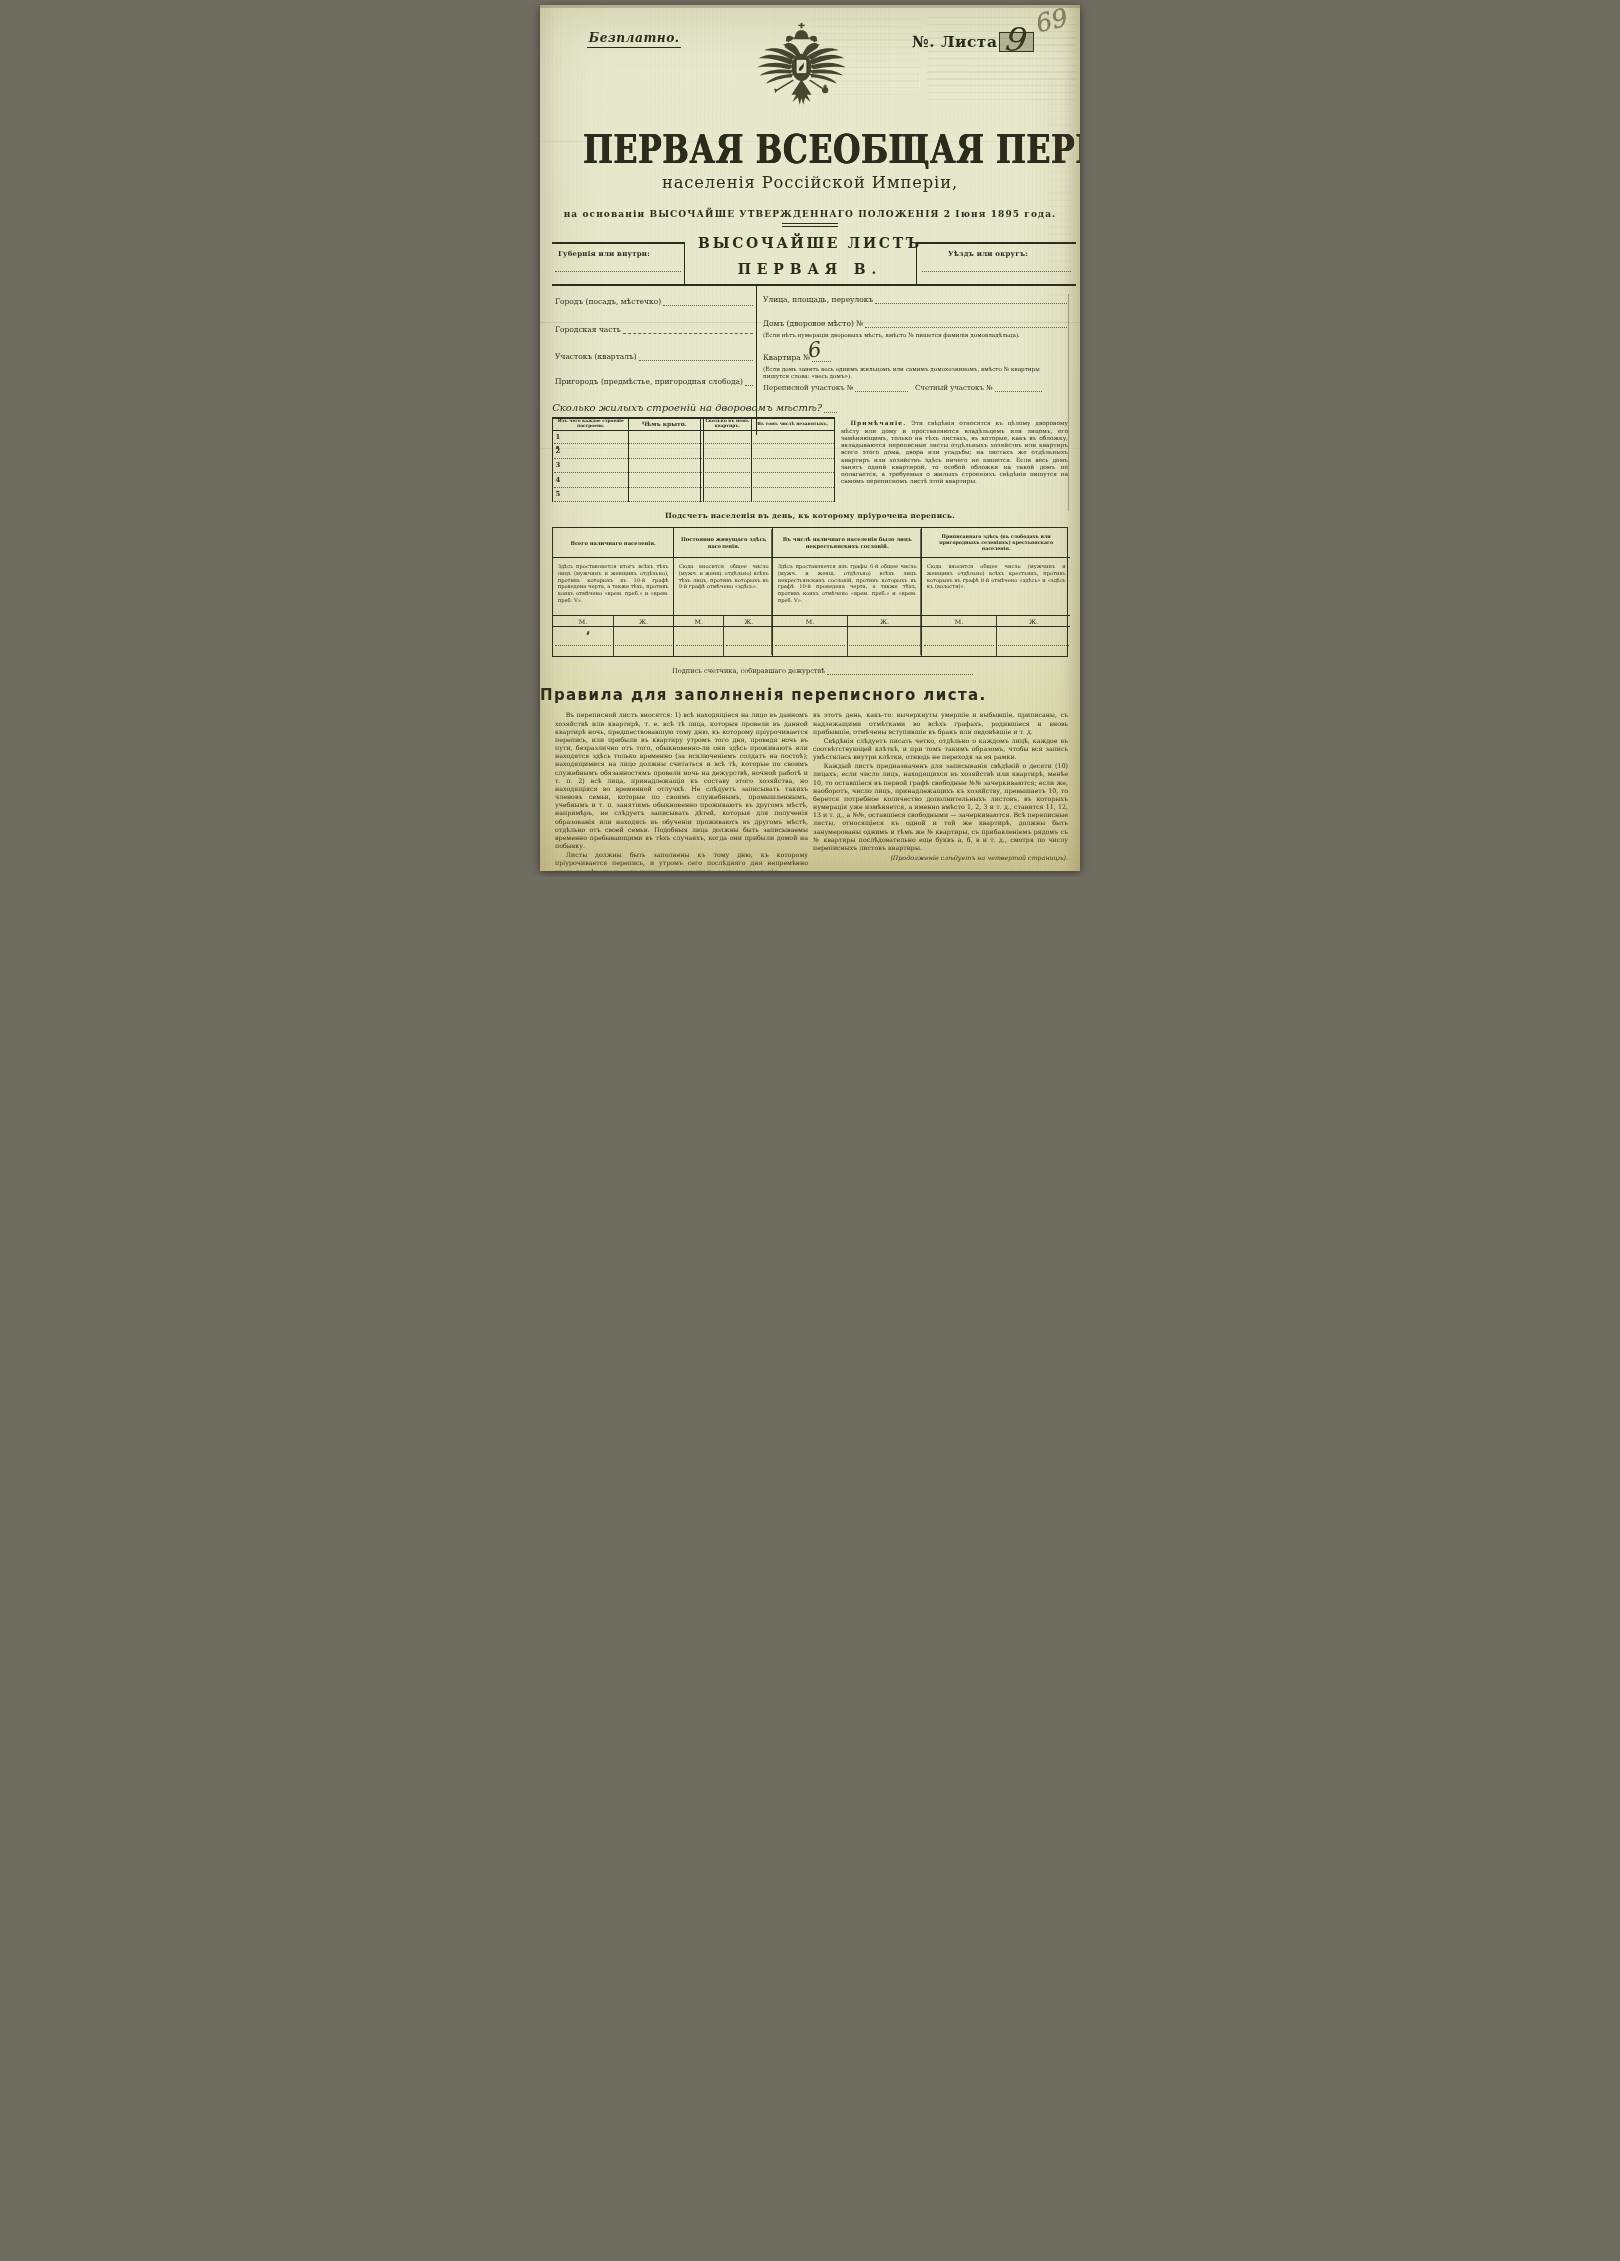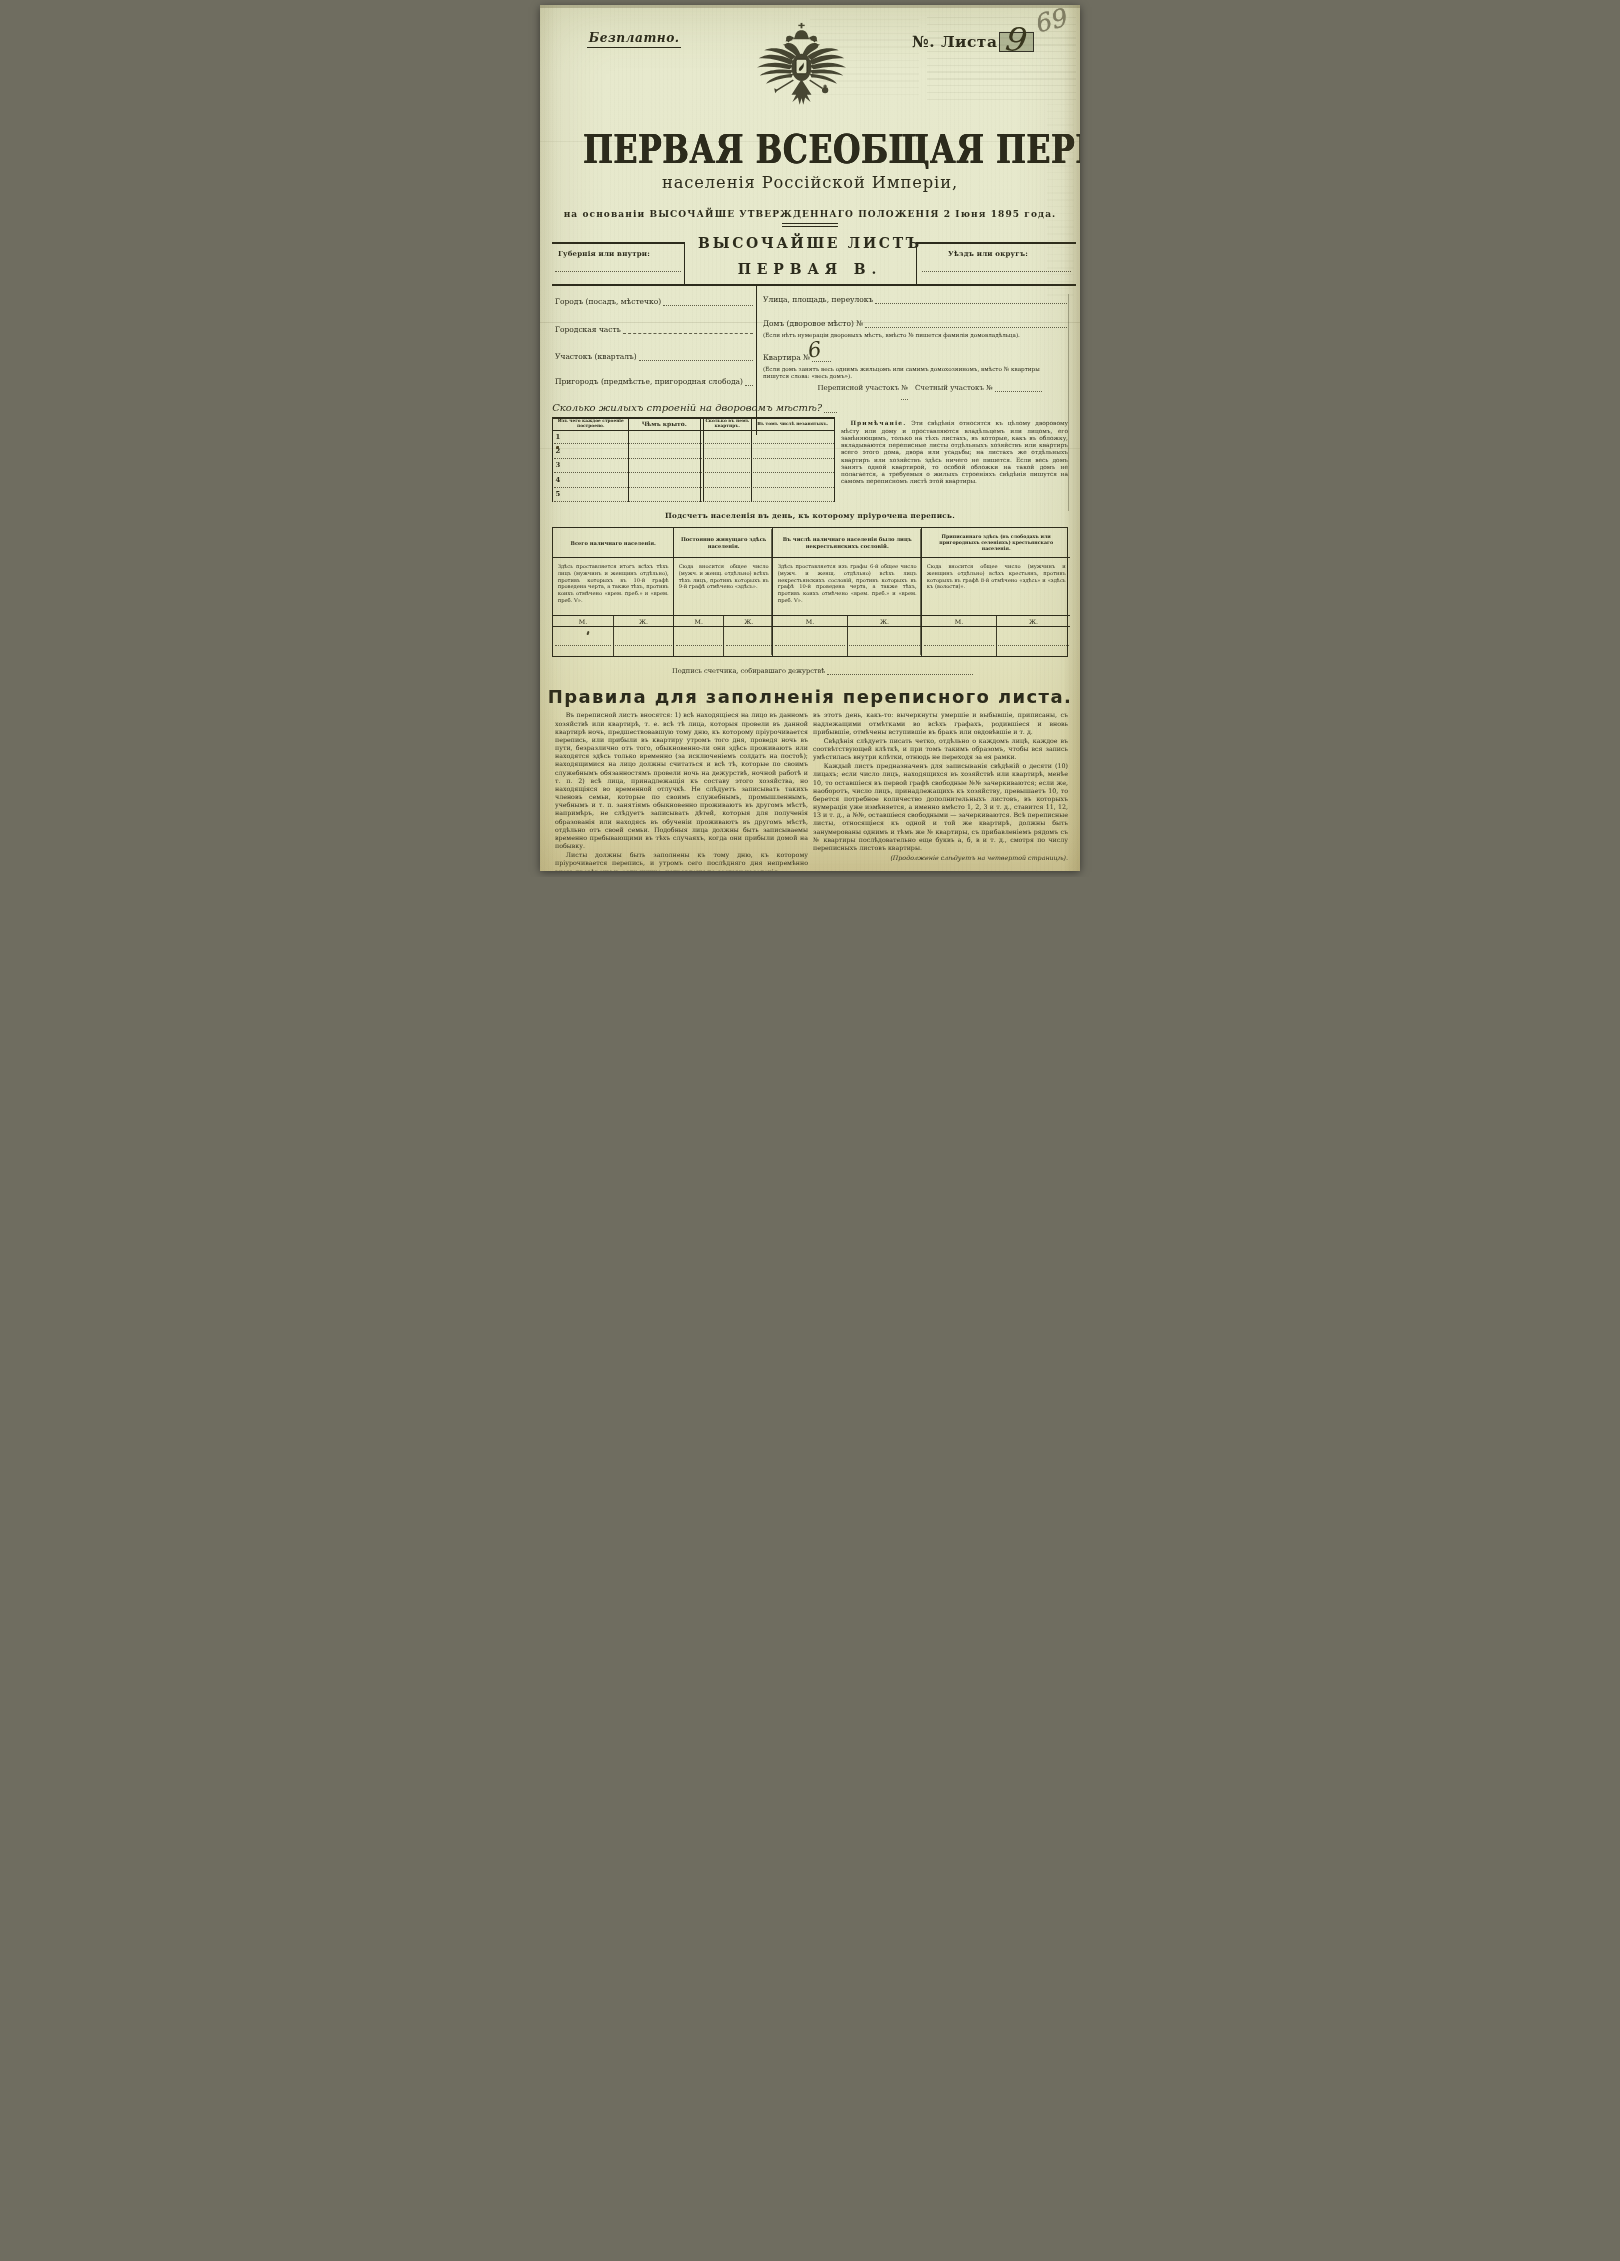--- a/index.html
+++ b/index.html
@@ -105,21 +105,21 @@
   .g-mj span{flex:1;display:flex;align-items:center;justify-content:center;font-size:6.3px;}
   .g-mj span + span{border-left:0.5px solid var(--ink-soft);}
   .g-data{position:absolute;top:99px;bottom:0;left:0;right:0;display:flex;}
   .g-data .cell{flex:1;position:relative;}
   .g-data .cell + .cell{border-left:0.5px solid var(--ink-soft);}
   .g-data .cell::after{content:"";position:absolute;left:1.4px;right:1.4px;top:17.6px;border-bottom:0.9px dotted var(--dotc);}
   .stray{left:47px;top:626px;width:1.8px;height:4.1px;background:#4a4730;border-radius:0.9px;transform:rotate(18deg);}
 
   
   .sig{left:132px;top:662px;width:301px;}
-  .rules-title{left:0;right:0;top:681px;text-align:center;font-size:18px;font-weight:bold;letter-spacing:1.4px;}
+  .rules-title{left:0;right:0;top:681px;text-align:left;font-size:15px;font-weight:bold;letter-spacing:1.4px;}
   .rcol{font-size:6.3px;line-height:1.3;}
   .rcol p{margin:0 0 0.9px 0;text-indent:1.7em;text-align:justify;}
   .rleft{left:15px;top:706px;width:253px;}
   .rright{left:273px;top:706px;width:255px;}
   .cont{text-align:right;font-style:italic;margin-top:1.8px;font-size:6.3px;}
 
   .eagle{left:207px;top:17px;}
 </style>
 </head>
 <body>
@@ -223,21 +223,21 @@
     <span>Домъ (дворовое мѣсто) №</span>
     <span class="leader"></span>
   </div>
   <div class="abs note" style="left:223px;top:327px;width:304px;">(Если нѣтъ нумераціи дворовыхъ мѣстъ, вмѣсто № пишется фамилія домовладѣльца).</div>
   <div class="abs frow" style="left:223px;top:348px;width:68px;">
     <span>Квартира №</span>
     <span class="leader"></span>
   </div>
   <div class="abs hw" style="left:268px;top:335px;font-size:21px;transform:rotate(-8deg);line-height:1;">6</div>
   <div class="abs note" style="left:223px;top:361px;width:304px;">(Если домъ занятъ весь однимъ жильцомъ или самимъ домохозяиномъ, вмѣсто № квартиры пишутся слова: «весь домъ»).</div>
-  <div class="abs frow" style="left:223px;top:379px;width:145px;font-size:7px;flex-direction:column;">
+  <div class="abs frow" style="left:223px;top:379px;width:145px;font-size:7px;">
     <span>Переписной участокъ №</span>
     <span class="leader"></span>
   </div>
   <div class="abs frow" style="left:375px;top:379px;width:127px;font-size:7px;">
     <span>Счетный участокъ №</span>
     <span class="leader"></span>
   </div>
 
   <div class="abs bq">
     <span>Сколько жилыхъ строеній на дворовомъ мѣстѣ?</span>

